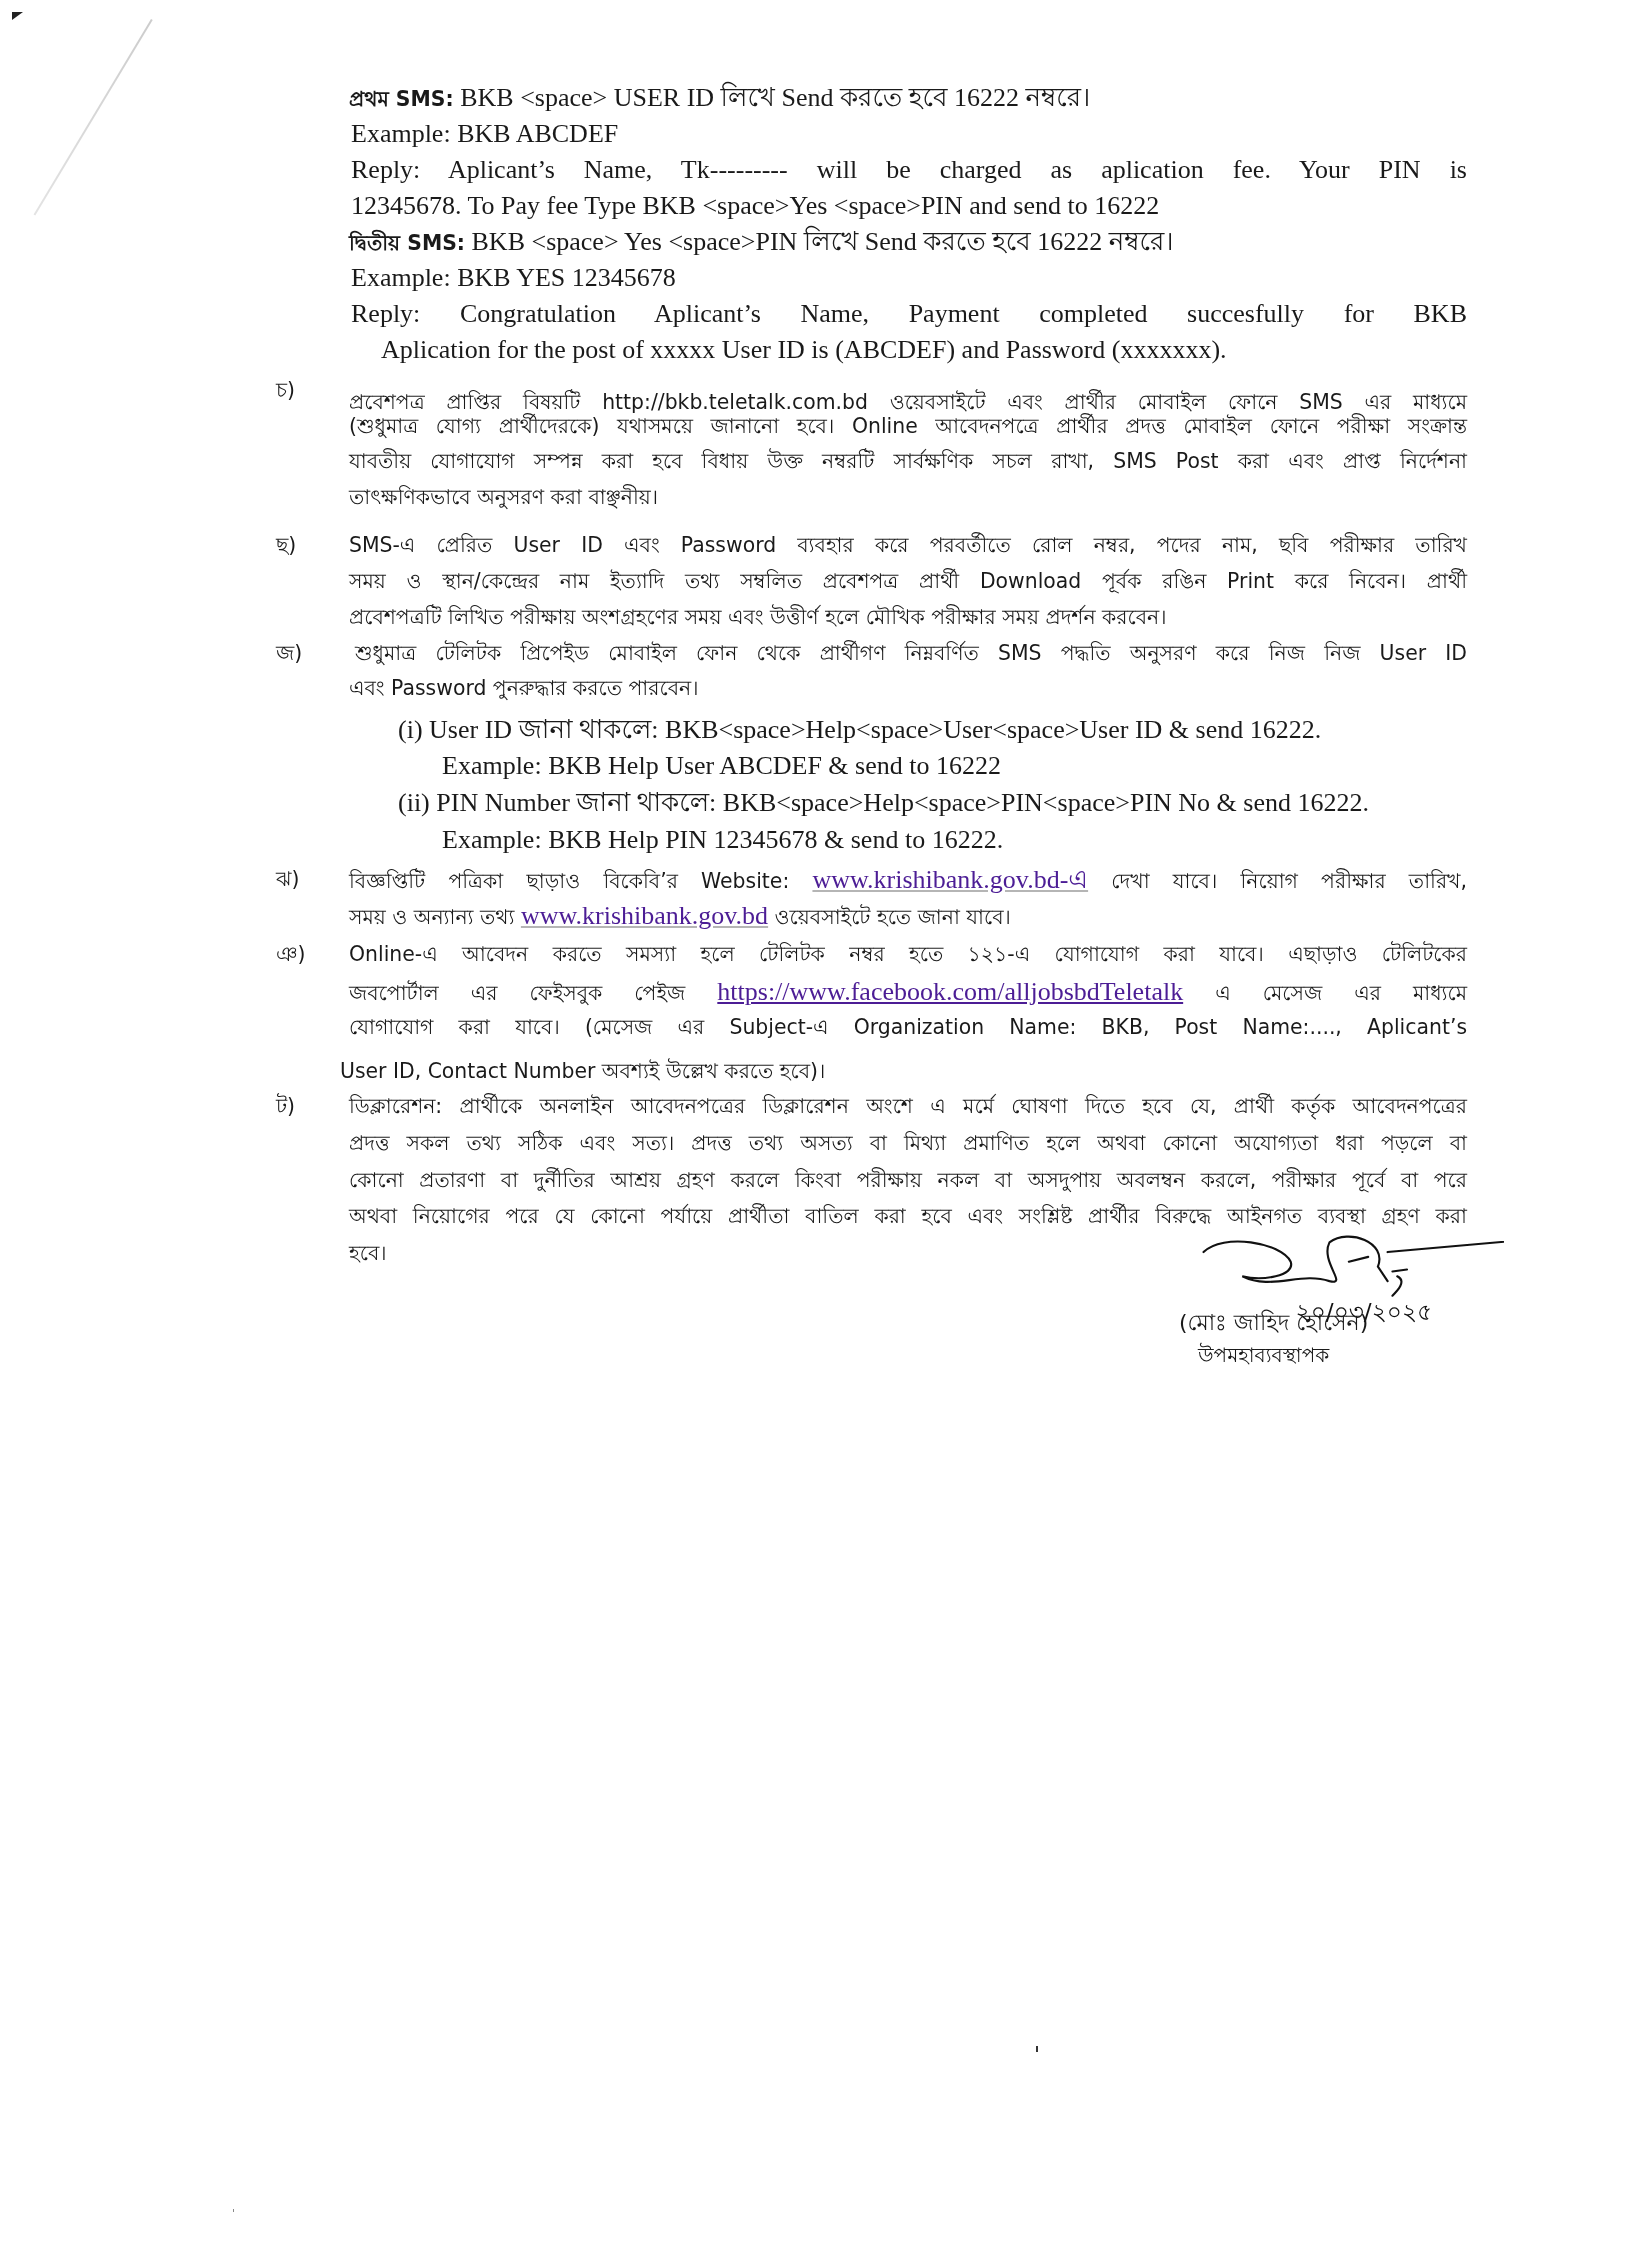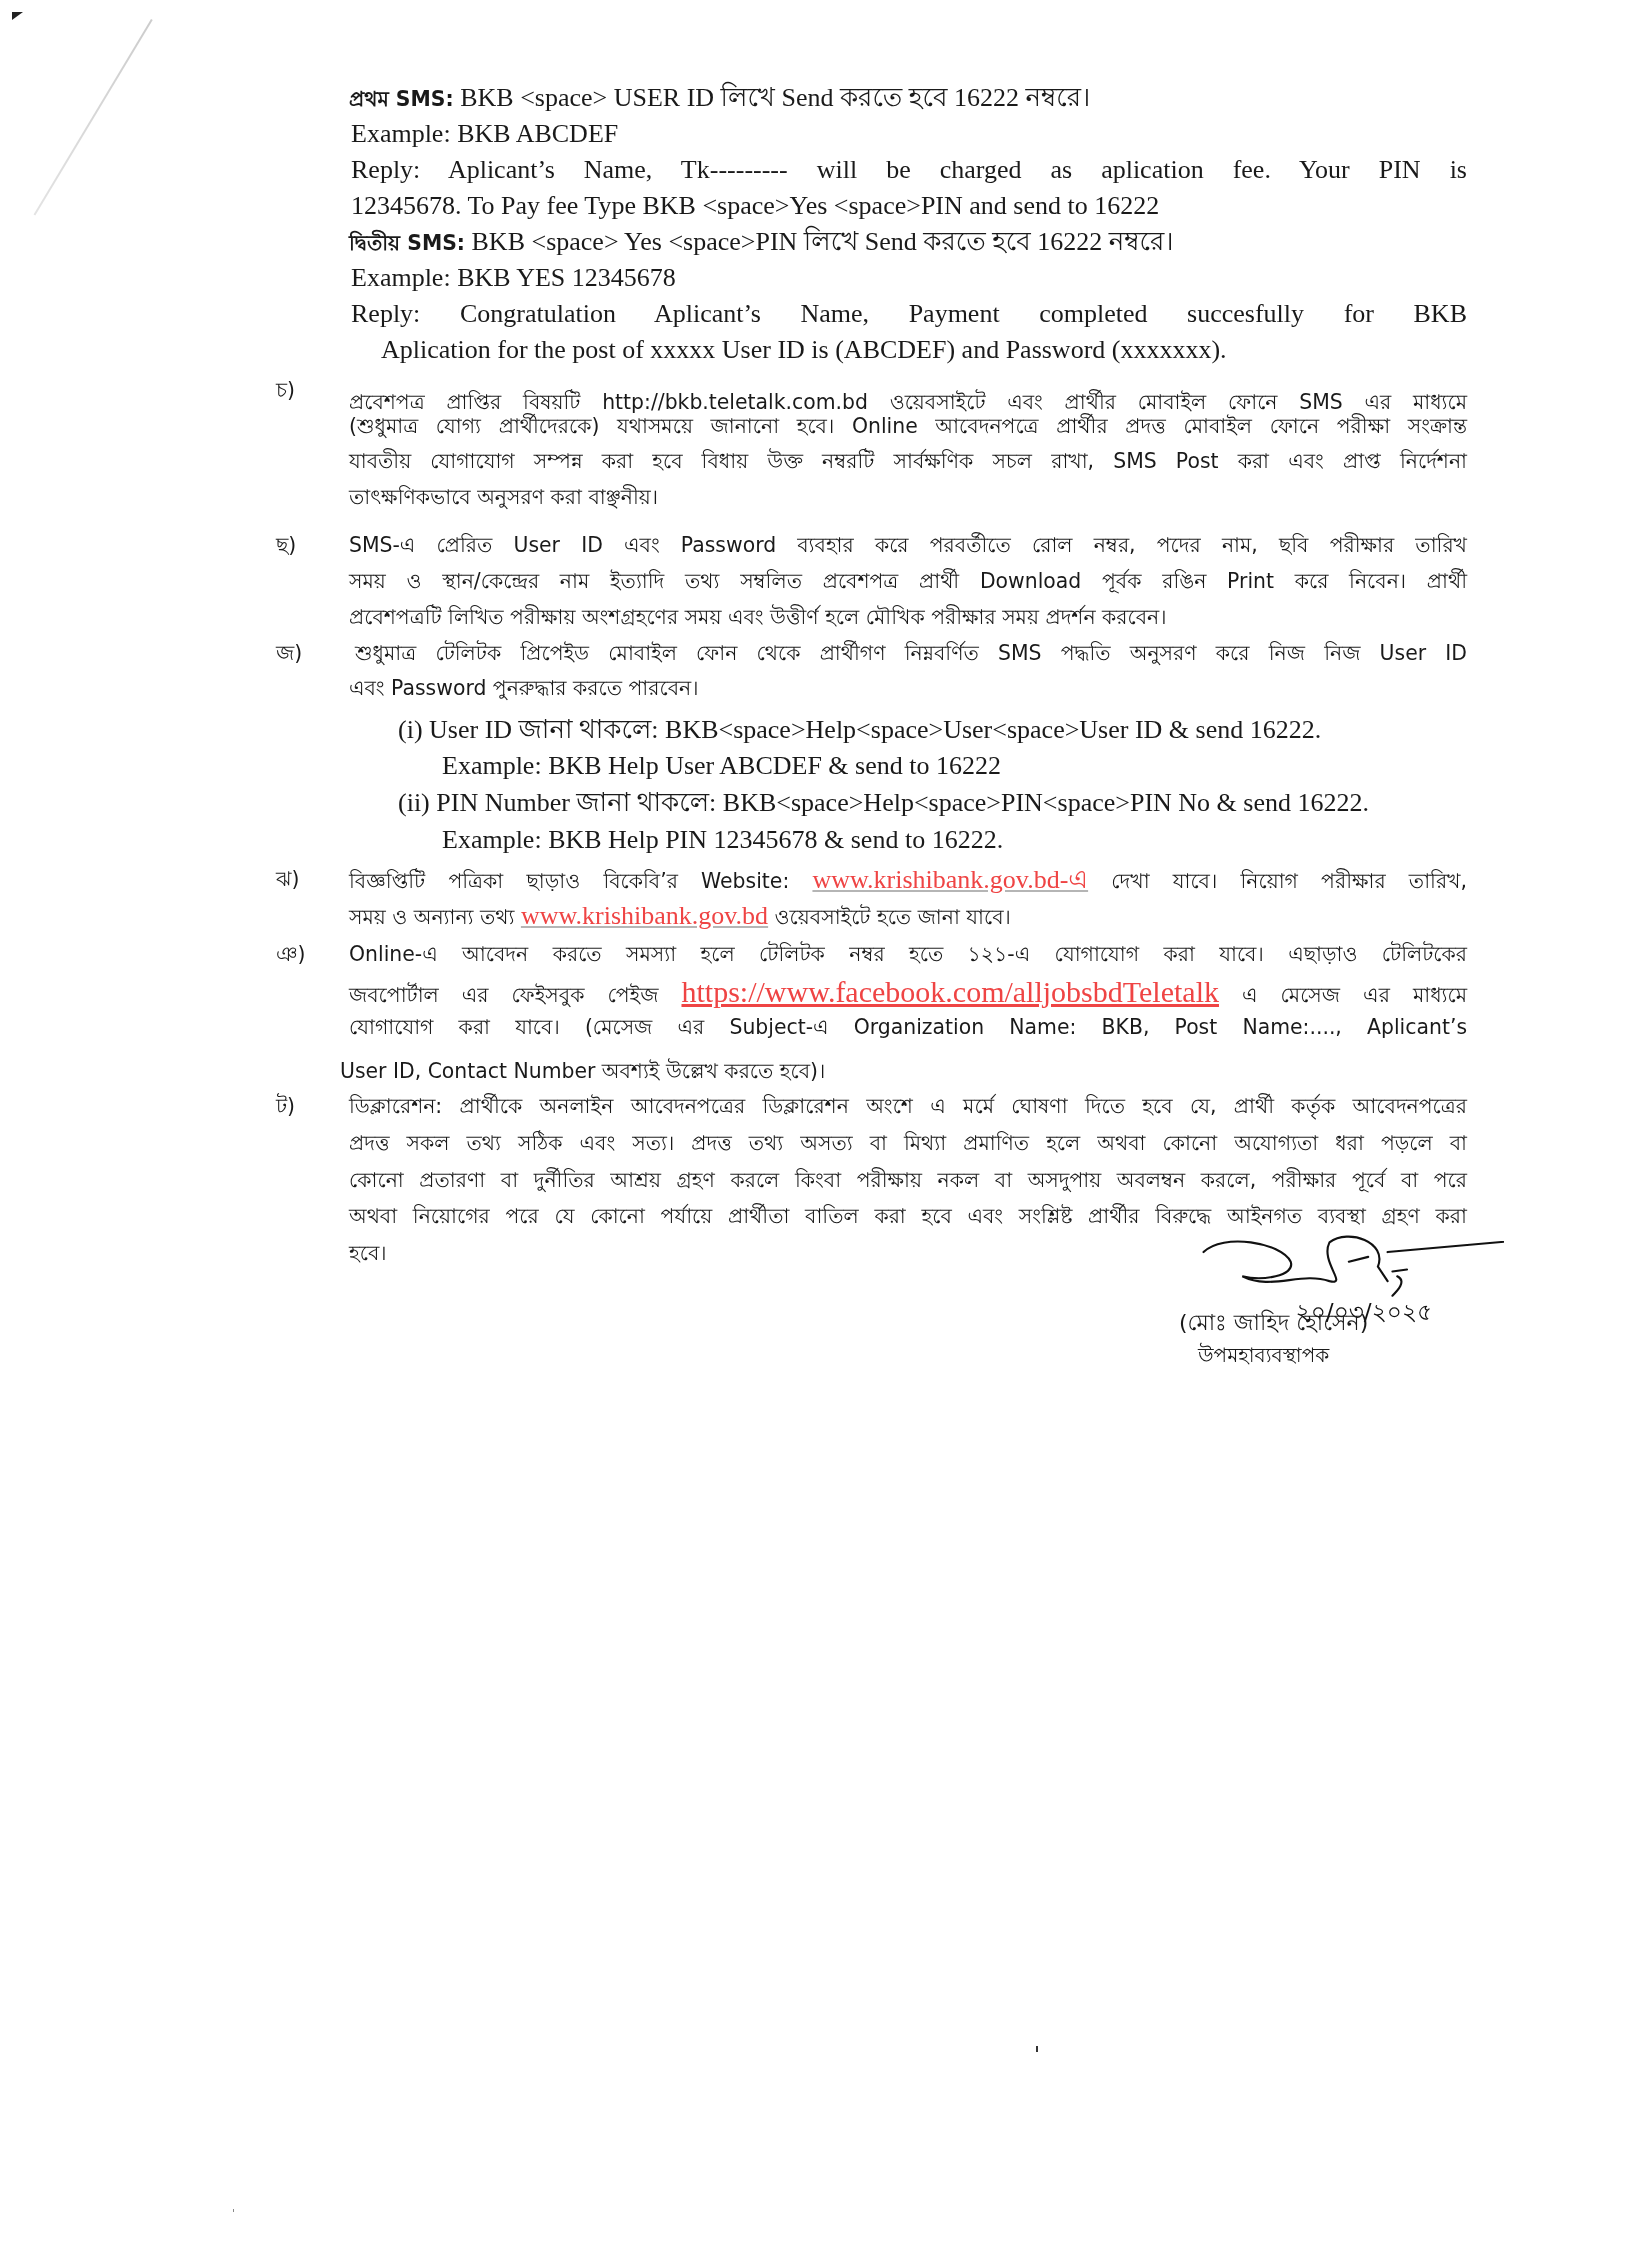--- a/index.html
+++ b/index.html
@@ -16,21 +16,21 @@
     position: absolute; left: 9.7px; top: 19.4px; width: 1.9px; height: 228px;
     background: linear-gradient(#ccc, #e3e3e3);
     transform-origin: top left; transform: translate(141px, 0) rotate(31deg);
   }
   .page { position: absolute; left: 0; top: 0; width: 1650px; }
   .line { position: absolute; font-size: 26px; line-height: 35px; white-space: nowrap; }
   .just { white-space: normal; text-align: justify; text-align-last: justify; }
   .marker { position: absolute; font-size: 23px; line-height: 35px; }
   .bn { font-family: "DejaVu Sans", sans-serif; font-size: 20.4px; }
   .bold { font-weight: bold; margin-top: 48px; }
-  .link { color: #ef4444; text-decoration: underline; text-decoration-color: #b5b5b5; }
+  .link { color: #4c1d95; text-decoration: underline; text-decoration-color: #b5b5b5; }
   .sig-block { position: absolute; left: 1184px; top: 1223px; width: 320px; height: 155px; }
   .sig-name { position: absolute; left: 1179px; top: 1305px; font-family: "DejaVu Sans", sans-serif; font-size: 22px; }
   .sig-title { position: absolute; left: 1198px; top: 1340px; font-family: "DejaVu Sans", sans-serif; font-size: 20px; }
   .speck { position: absolute; background: #333; }
 </style>
 </head>
 <body>
 
 <div class="corner-mark"></div>
 <div class="scan-line"></div>
@@ -79,21 +79,21 @@
   <div class="line just bn" style="left:349px; top:862px; width:1118px;">
     <span>বিজ্ঞপ্তিটি পত্রিকা ছাড়াও বিকেবি’র Website: </span><span class="link" style="font-family:'Liberation Serif',serif; font-size:26px;">www.krishibank.gov.bd-এ</span><span> দেখা যাবে। নিয়োগ পরীক্ষার তারিখ,</span>
   </div>
   <div class="line bn" style="left:349px; top:898px;">
     <span>সময় ও অন্যান্য তথ্য </span><span class="link" style="font-family:'Liberation Serif',serif; font-size:26px;">www.krishibank.gov.bd</span><span> ওয়েবসাইটে হতে জানা যাবে।</span>
   </div>
 
   <div class="marker bn" style="left:276px; top:937px;">ঞ)</div>
   <div class="line just bn" style="left:349px; top:937px; width:1118px;">Online-এ আবেদন করতে সমস্যা হলে টেলিটক নম্বর হতে ১২১-এ যোগাযোগ করা যাবে। এছাড়াও টেলিটকের</div>
   <div class="line just bn" style="left:349px; top:974px; width:1118px;">
-    <span>জবপোর্টাল এর ফেইসবুক পেইজ </span><span class="link" style="font-family:'Liberation Serif',serif; font-size:30px;text-decoration:underline;">https://www.facebook.com/alljobsbdTeletalk</span><span> এ মেসেজ এর মাধ্যমে</span>
+    <span>জবপোর্টাল এর ফেইসবুক পেইজ </span><span class="link" style="font-family:'Liberation Serif',serif; font-size:26px;text-decoration:underline;">https://www.facebook.com/alljobsbdTeletalk</span><span> এ মেসেজ এর মাধ্যমে</span>
   </div>
   <div class="line just bn" style="left:349px; top:1010px; width:1118px;">যোগাযোগ করা যাবে। (মেসেজ এর Subject-এ Organization Name: BKB, Post Name:...., Aplicant’s</div>
   <div class="line bn" style="left:340px; top:1046px;margin-top:8px;">User ID, Contact Number অবশ্যই উল্লেখ করতে হবে)।</div>
 
   <div class="marker bn" style="left:276px; top:1089px;">ট)</div>
   <div class="line just bn" style="left:349px; top:1089px; width:1118px;">ডিক্লারেশন: প্রার্থীকে অনলাইন আবেদনপত্রের ডিক্লারেশন অংশে এ মর্মে ঘোষণা দিতে হবে যে, প্রার্থী কর্তৃক আবেদনপত্রের</div>
   <div class="line just bn" style="left:349px; top:1126px; width:1118px;">প্রদত্ত সকল তথ্য সঠিক এবং সত্য। প্রদত্ত তথ্য অসত্য বা মিথ্যা প্রমাণিত হলে অথবা কোনো অযোগ্যতা ধরা পড়লে বা</div>
   <div class="line just bn" style="left:349px; top:1163px; width:1118px;">কোনো প্রতারণা বা দুর্নীতির আশ্রয় গ্রহণ করলে কিংবা পরীক্ষায় নকল বা অসদুপায় অবলম্বন করলে, পরীক্ষার পূর্বে বা পরে</div>
   <div class="line just bn" style="left:349px; top:1199px; width:1118px;">অথবা নিয়োগের পরে যে কোনো পর্যায়ে প্রার্থীতা বাতিল করা হবে এবং সংশ্লিষ্ট প্রার্থীর বিরুদ্ধে আইনগত ব্যবস্থা গ্রহণ করা</div>
   <div class="line bn" style="left:349px; top:1236px;">হবে।</div>

